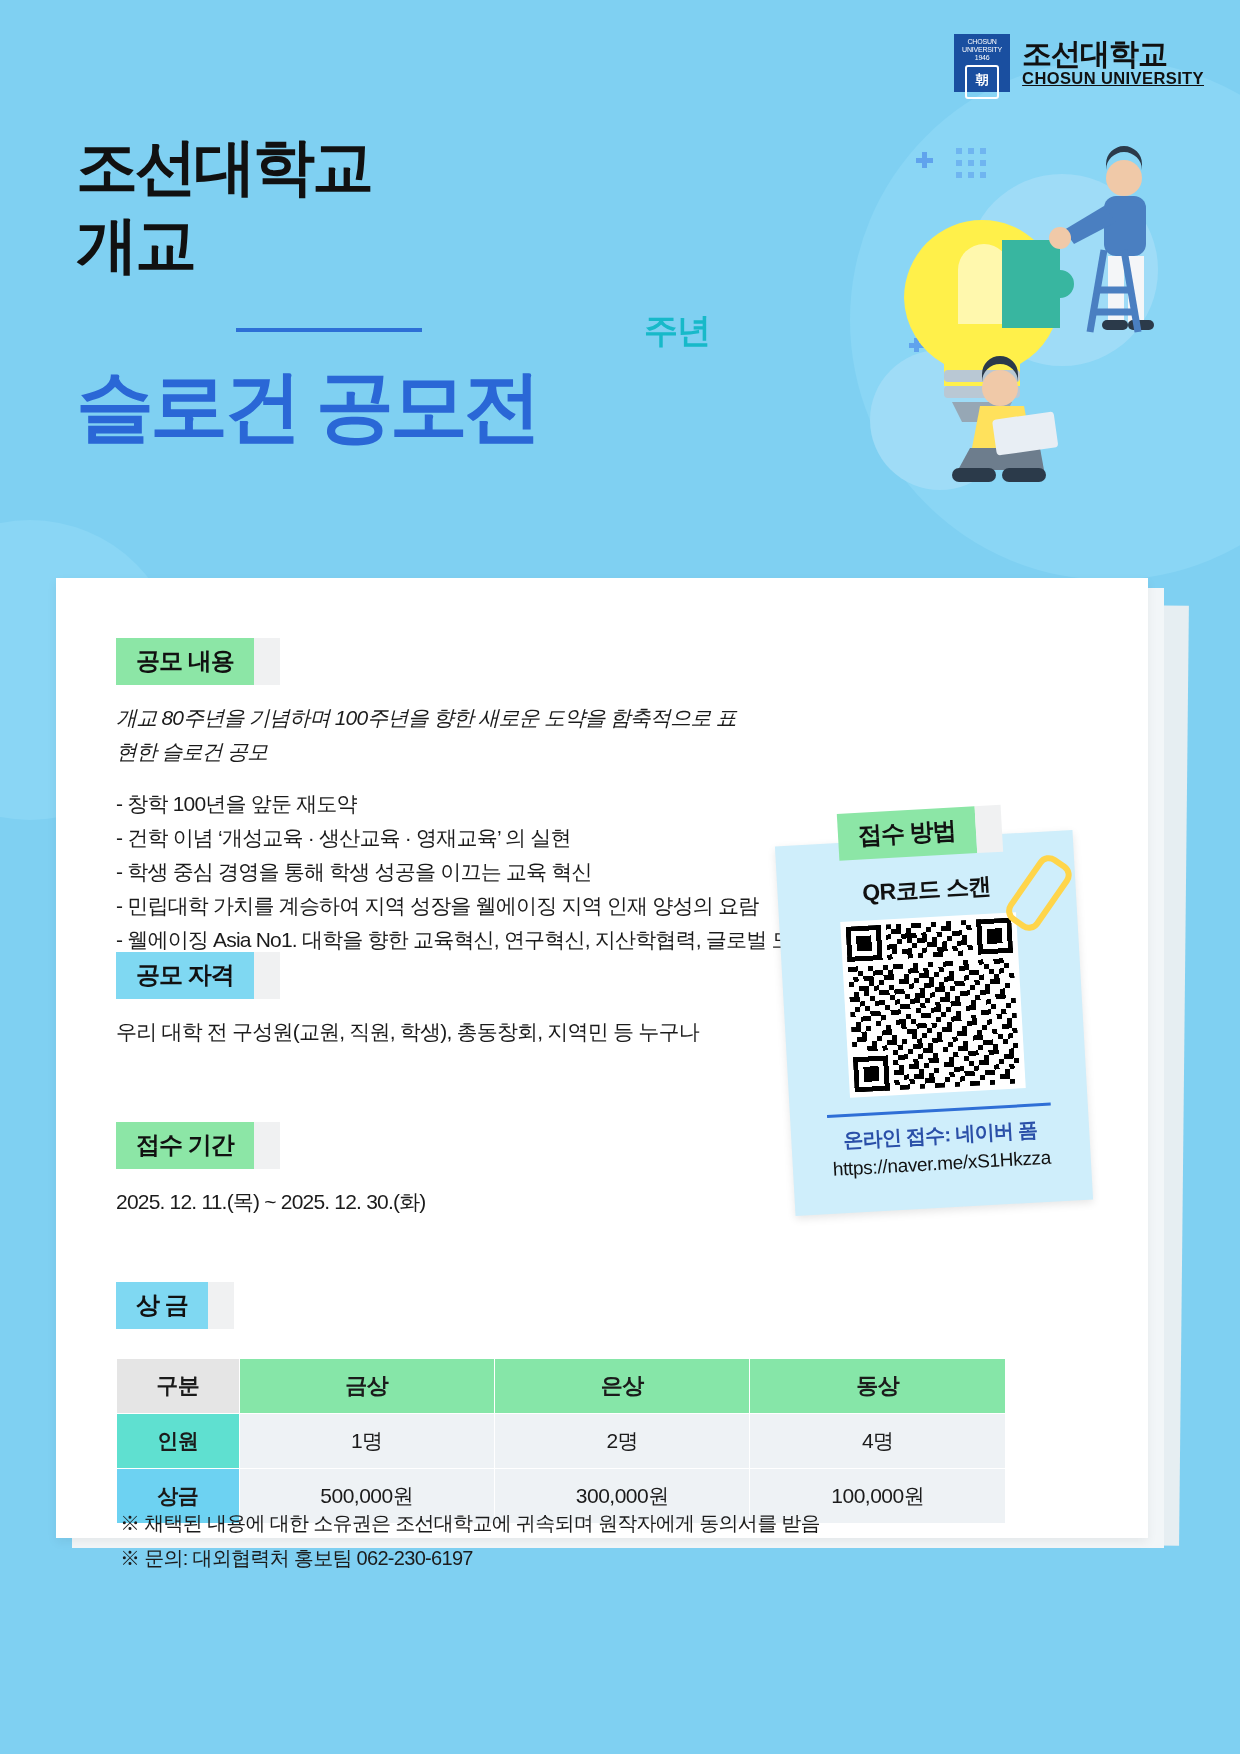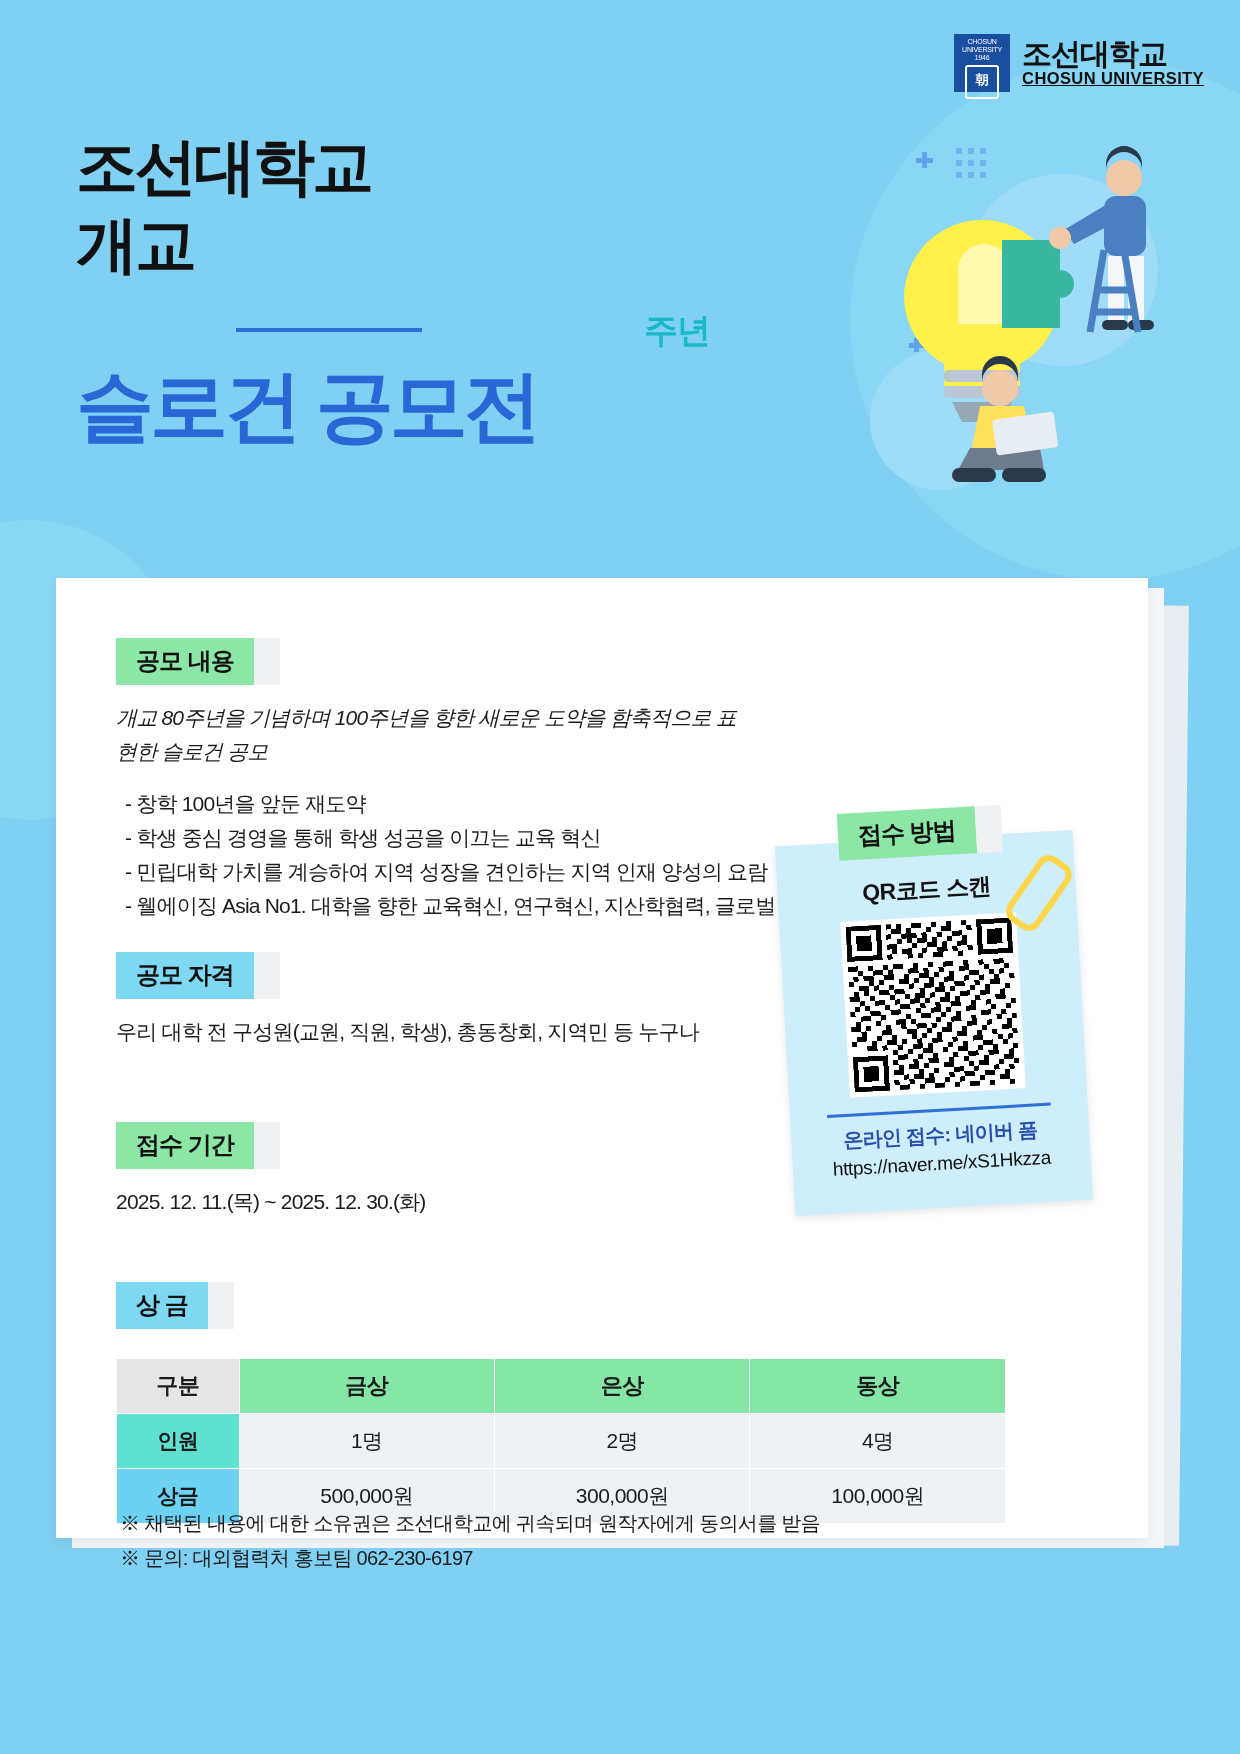--- a/index.html
+++ b/index.html
@@ -191,21 +191,21 @@
 
   .sec { position: absolute; }
   .sec-body {
     margin-top: 16px;
     font-size: 21px;
     line-height: 1.62;
     letter-spacing: -0.8px;
     color: #1b1b1b;
   }
   .sec-body .lead { margin-bottom: 18px; font-style: italic; }
-  .sec-body ul { list-style: none; margin: 9px; padding: 0; }
+  .sec-body ul { list-style: none; margin: 0; padding: 0; }
   .sec-body ul li { white-space: nowrap; }
 
   
   .qr-card {
     position: absolute;
     left: 785px;
     top: 838px;
     width: 298px;
     height: 370px;
     background: #cfeefb;
@@ -392,22 +392,23 @@
 <div class="paper-back2"></div>
 <div class="paper-back1"></div>
 <div class="paper"></div>
 
 <div class="sec" style="left:116px; top:638px; width:640px;">
   <div class="tag tag-green">공모 내용</div>
   <div class="sec-body">
     <div class="lead">개교 80주년을 기념하며 100주년을 향한 새로운 도약을 함축적으로 표현한 슬로건 공모</div>
     <ul>
       <li>- 창학 100년을 앞둔 재도약</li>
+      <li>- 건학 이념 ‘개성교육 · 생산교육 · 영재교육’ 의 실현</li>
       <li>- 학생 중심 경영을 통해 학생 성공을 이끄는 교육 혁신</li>
-      <li>- 민립대학 가치를 계승하여 지역 성장을 견인하는 지역 인재 양성의 요람</li>
+      <li>- 민립대학 가치를 계승하여 지역 성장을 웰에이징 지역 인재 양성의 요람</li>
       <li>- 웰에이징 Asia No1. 대학을 향한 교육혁신, 연구혁신, 지산학협력, 글로벌 도약 등</li>
     </ul>
   </div>
 </div>
 
 <div class="sec" style="left:116px; top:952px; width:640px;">
   <div class="tag tag-blue">공모 자격</div>
   <div class="sec-body">우리 대학 전 구성원(교원, 직원, 학생), 총동창회, 지역민 등 누구나</div>
 </div>
 

